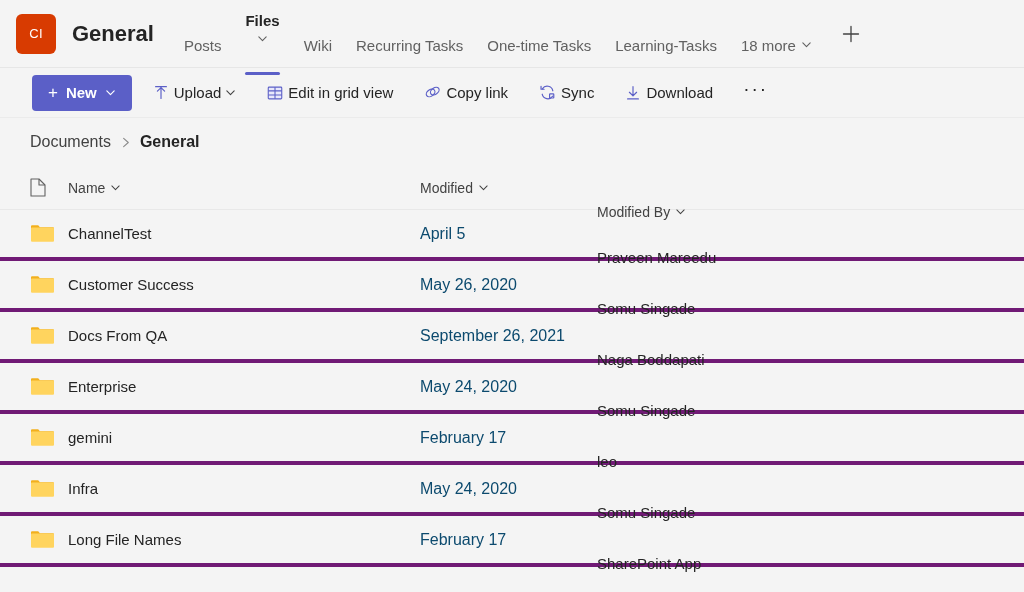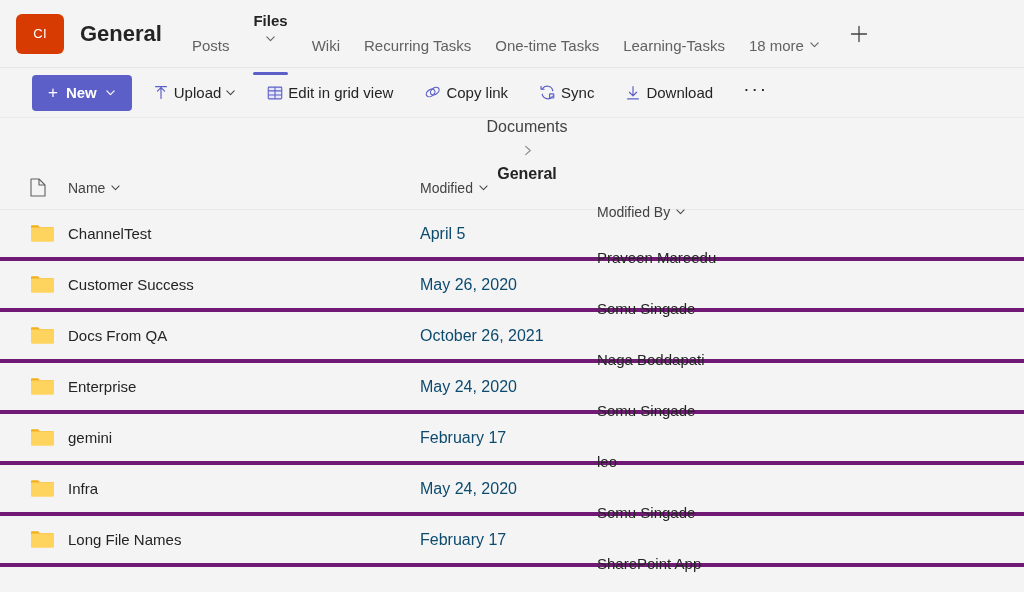--- a/index.html
+++ b/index.html
@@ -21,21 +21,21 @@
     position: relative;
     height: 68px;
     background: #f4f4f4;
     display: flex;
     align-items: center;
     padding: 0 0 0 16px;
     box-sizing: border-box;
     border-bottom: 1px solid #e6e6e6;
   }
   .team-avatar {
-    width: 48px;
+    width: 40px;
     height: 40px;
     border-radius: 6px;
     background: #d83b01;
     color: #ffffff;
     font-size: 13px;
     font-weight: 400;
     display: flex;
     align-items: center;
     justify-content: center;
     letter-spacing: .3px;
@@ -144,21 +144,20 @@
 
   
   .breadcrumb {
     height: 48px;
     display: flex;
     align-items: center;
     padding-left: 30px;
     font-size: 16px;
     color: #424242;
     gap: 8px;
-    flex-direction: column;
   }
   .crumb { cursor: pointer; color: #424242; }
   .crumb.current { color: #242424; font-weight: bold; cursor: default; }
   .crumb-sep { color: #8a8a8a; display: flex; align-items: center; }
 
   
   .filelist { padding: 0; }
   .row {
     display: flex;
     align-items: center;
@@ -398,21 +397,21 @@
         <div class="col-modifiedby">Somu Singade</div>
       </div>
       <div class="row">
         <div class="col-icon">
           <svg class="folder-icon" width="25" height="21" viewBox="0 0 25 21">
             <path d="M1 3.2a1 1 0 0 1 1-1h6.2l1.7 2.1H23a1 1 0 0 1 1 1v1.3H1z" fill="#f2b01e"></path>
             <path d="M1 5.4a1 1 0 0 1 1-1h21a1 1 0 0 1 1 1v12.3a1 1 0 0 1-1 1H2a1 1 0 0 1-1-1z" fill="#ffd45e"></path>
           </svg>
         </div>
         <div class="col-name">Docs From QA</div>
-        <div class="col-modified">October 26, 2021</div>
+        <div class="col-modified">September 26, 2021</div>
         <div class="col-modifiedby">Naga Boddapati</div>
       </div>
       <div class="row">
         <div class="col-icon">
           <svg class="folder-icon" width="25" height="21" viewBox="0 0 25 21">
             <path d="M1 3.2a1 1 0 0 1 1-1h6.2l1.7 2.1H23a1 1 0 0 1 1 1v1.3H1z" fill="#f2b01e"></path>
             <path d="M1 5.4a1 1 0 0 1 1-1h21a1 1 0 0 1 1 1v12.3a1 1 0 0 1-1 1H2a1 1 0 0 1-1-1z" fill="#ffd45e"></path>
           </svg>
         </div>
         <div class="col-name">Enterprise</div>

